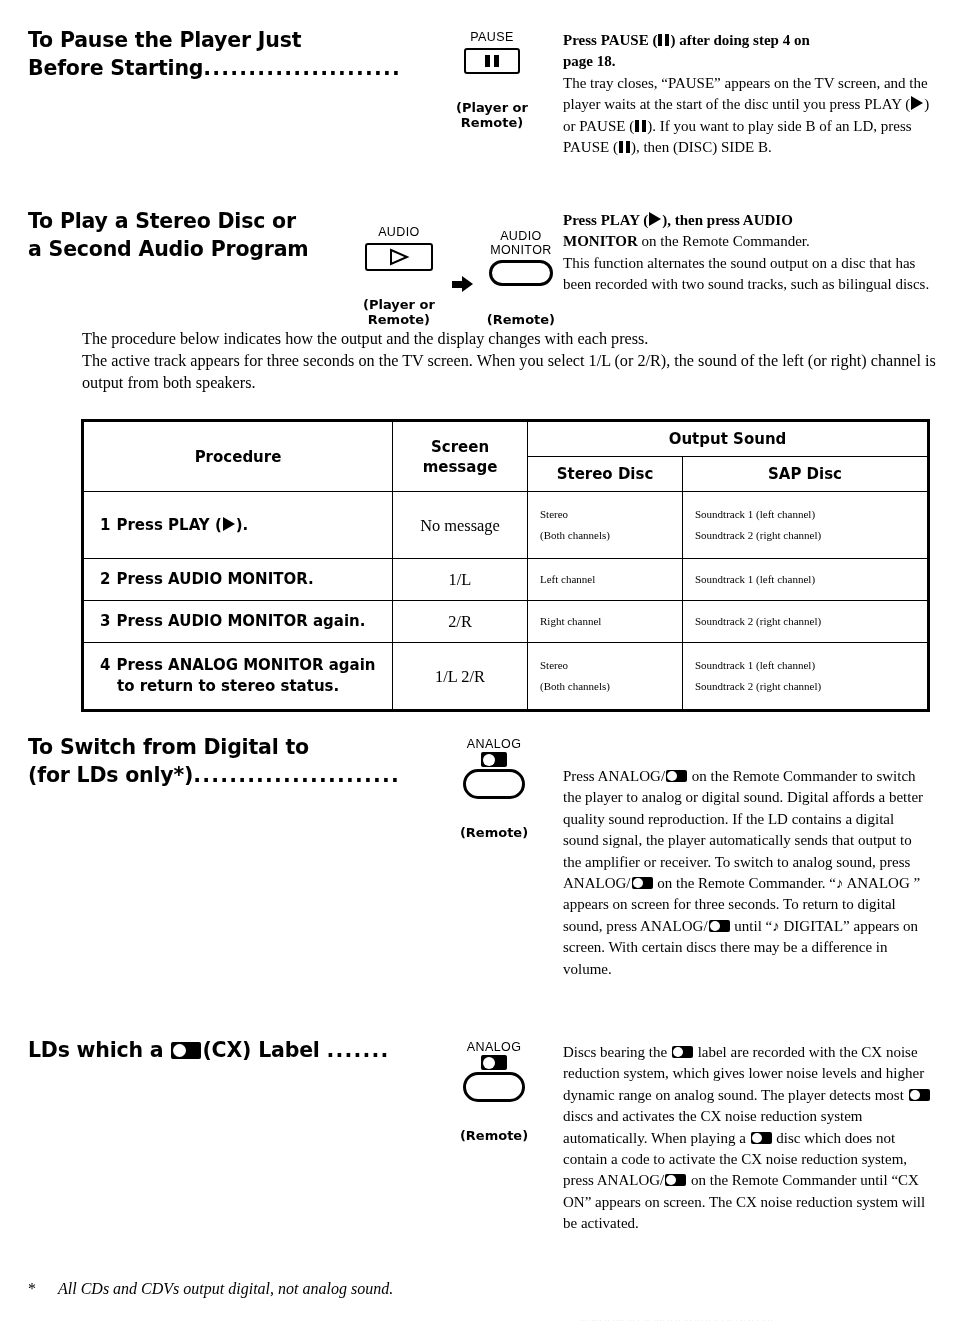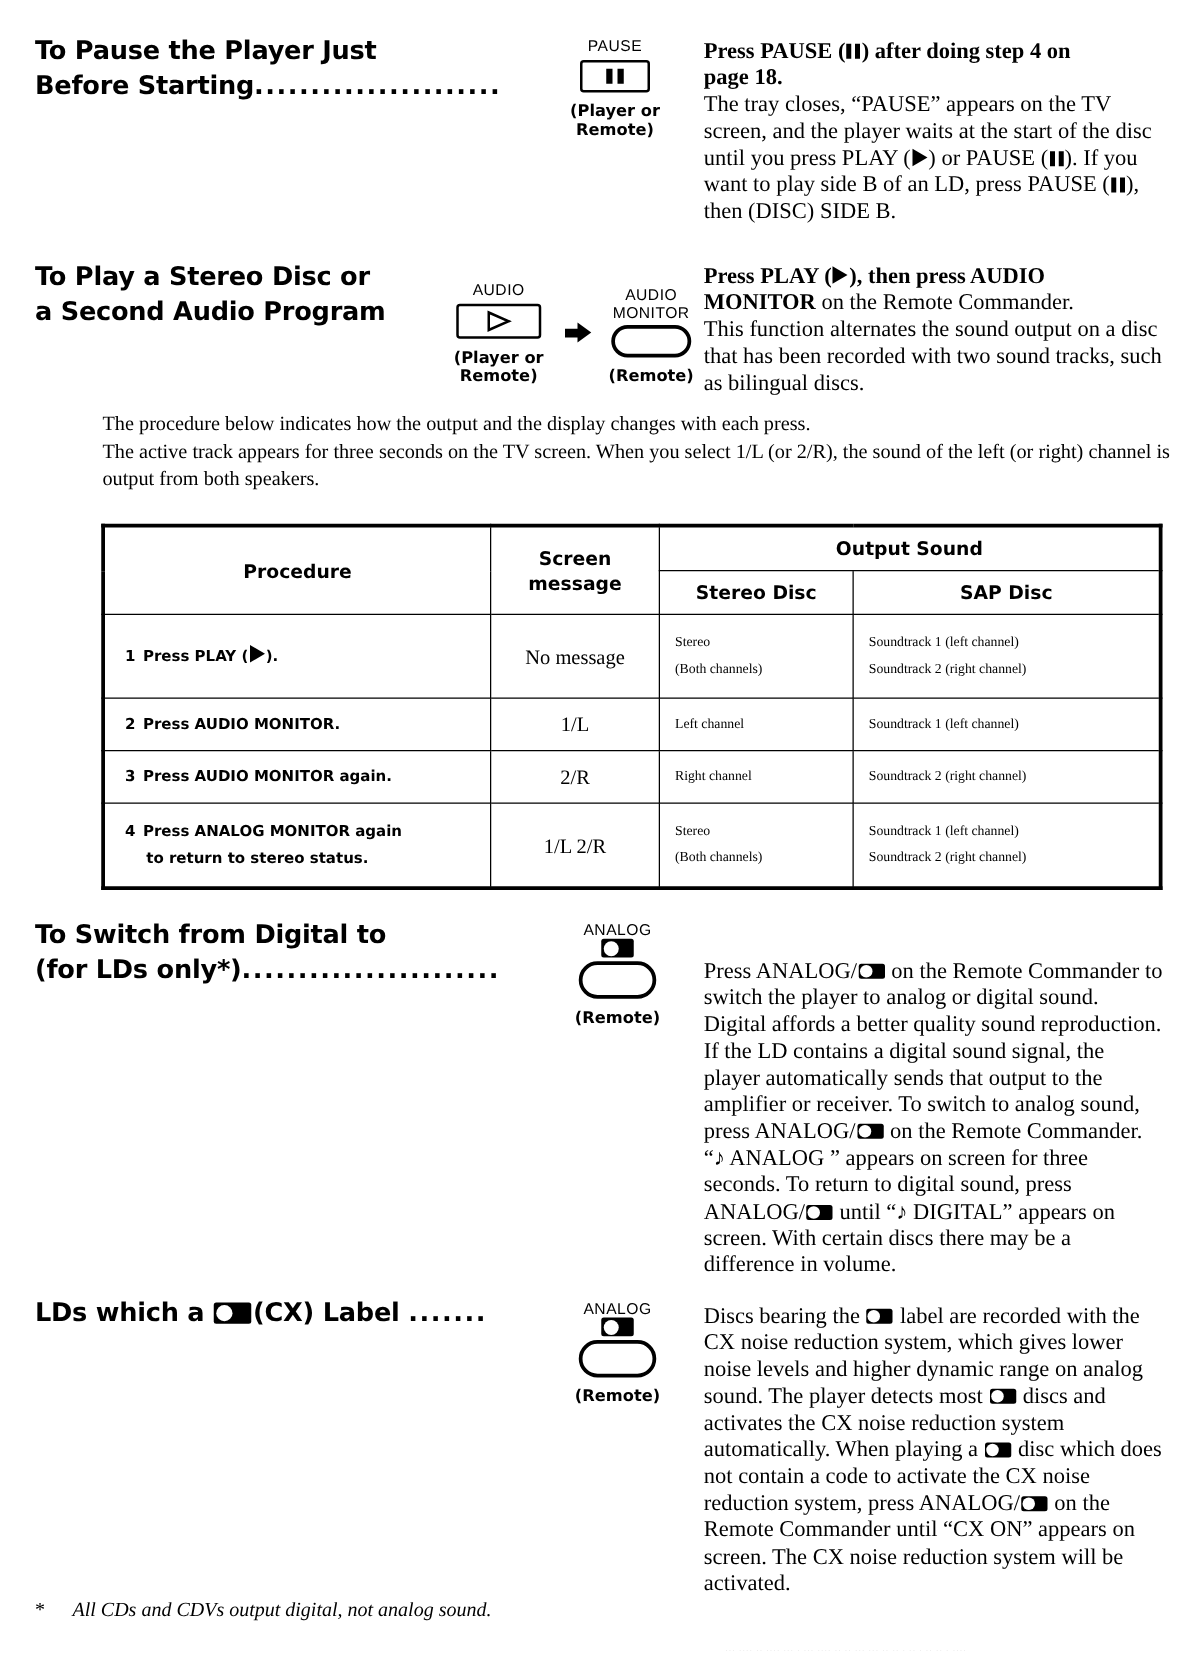--- a/index.html
+++ b/index.html
@@ -41,38 +41,38 @@
   }
   .sec-icon {
     position: absolute;
     width: 120px;
     text-align: center;
   }
   .sec-body {
     position: absolute;
     width: 372px;
     font-family: "Liberation Serif", serif;
-    font-size: 18px;
+    font-size: 15px;
     line-height: 21.4px;
   }
 
   
   .icon-label {
     font-family: "Liberation Sans", sans-serif;
     font-size: 12.5px;
     letter-spacing: 0.4px;
     line-height: 14px;
     text-align: center;
   }
   .icon-sub {
     font-family: "DejaVu Sans", sans-serif;
     font-weight: bold;
     font-size: 13px;
     text-align: center;
-    margin-top: 3px;
+    margin-top: 22px;
   }
   .btn-rect {
     display: inline-block;
     width: 56px;
     height: 26px;
     border: 2.5px solid #000;
     border-radius: 3px;
     position: relative;
     box-sizing: border-box;
   }
@@ -251,21 +251,21 @@
     font-family: "DejaVu Sans", sans-serif;
     font-weight: bold;
     font-size: 15px;
     text-align: center;
     padding: 7px 4px;
     line-height: 20px;
   }
   .td-proc {
     font-family: "DejaVu Sans", sans-serif;
     font-weight: bold;
-    font-size: 12px;
+    font-size: 15px;
     line-height: 21px;
     padding: 10px 8px 10px 16px;
     text-align: left;
   }
   .td-proc .num { margin-right: 6px; }
   .td-ctr {
     font-family: "Liberation Serif", serif;
     font-size: 16.4px;
     text-align: center;
     padding: 8px 4px;

